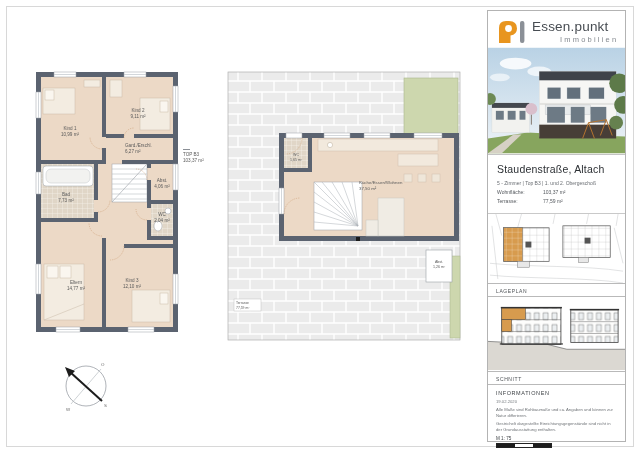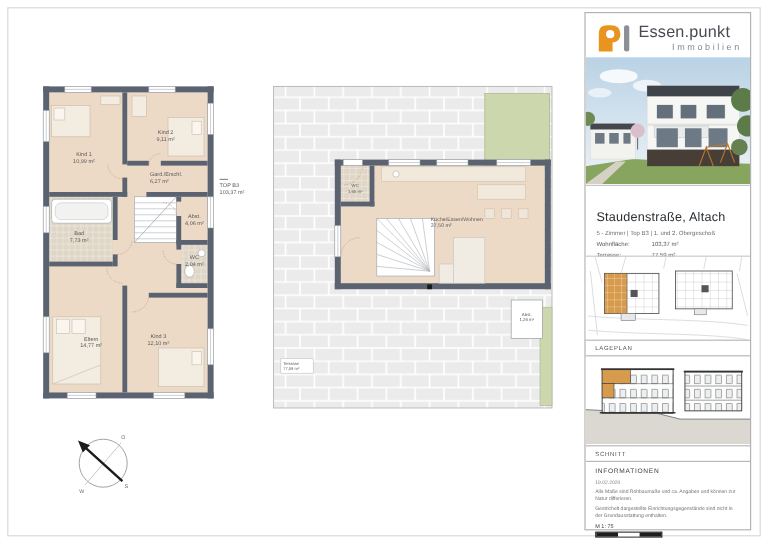--- a/index.html
+++ b/index.html
@@ -16,21 +16,21 @@
   .anno{left:183px;top:149px;font-size:4.6px;line-height:1.35;color:#5a5a5a;}
   .anno .tick{display:block;width:7px;height:1px;background:#8a8f96;margin-bottom:2px;}
 
   
   .sidebar{left:487px;top:10px;width:139px;height:432px;border:1px solid #b3b3b3;background:#fff;box-sizing:border-box;}
   .sb-logo{position:absolute;left:0;top:0;width:100%;height:36px;display:flex;align-items:center;padding:5px 0 0 8px;box-sizing:border-box;}
   .sb-logo-text{margin-left:6px;}
   .sb-brand{font-size:13.5px;color:#474c52;letter-spacing:.2px;}
   .sb-brandsub{font-size:7.5px;color:#84898f;letter-spacing:2.2px;margin-top:1px;padding-left:28px;}
   .sb-img{position:absolute;left:0;top:36px;width:137px;height:107px;overflow:hidden;}
-  .sb-project{position:absolute;left:0;top:143px;width:137px;height:59px;border-top:1px solid #c4c4c4;padding:20px 9px 0 9px;box-sizing:border-box;}
+  .sb-project{position:absolute;left:0;top:143px;width:137px;height:59px;border-top:1px solid #c4c4c4;padding:8px 9px 0 9px;box-sizing:border-box;}
   .sb-title{font-size:10.5px;color:#2b2f33;letter-spacing:.2px;}
   .sb-sub{font-size:5px;color:#6a6e73;margin-top:5px;}
   .sb-row{font-size:5px;color:#55595e;margin-top:3px;display:flex;}
   .sb-row .lbl{width:46px;}
   .sb-lageplan{position:absolute;left:0;top:202px;width:137px;height:70px;border-top:1px solid #c9c9c9;}
   .sb-strip{position:absolute;left:0;width:137px;height:14px;border-top:1px solid #b9b9b9;border-bottom:1px solid #b9b9b9;box-sizing:border-box;font-size:5px;color:#4e5256;letter-spacing:.6px;padding:4px 0 0 8px;}
   .strip-lageplan{top:272px;}
   .strip-schnitt{top:360px;}
   .sb-schnitt{position:absolute;left:0;top:287px;width:137px;height:73px;}
   .sb-information{position:absolute;left:0;top:374px;width:137px;height:56px;padding:5px 8px 0 8px;box-sizing:border-box;}

